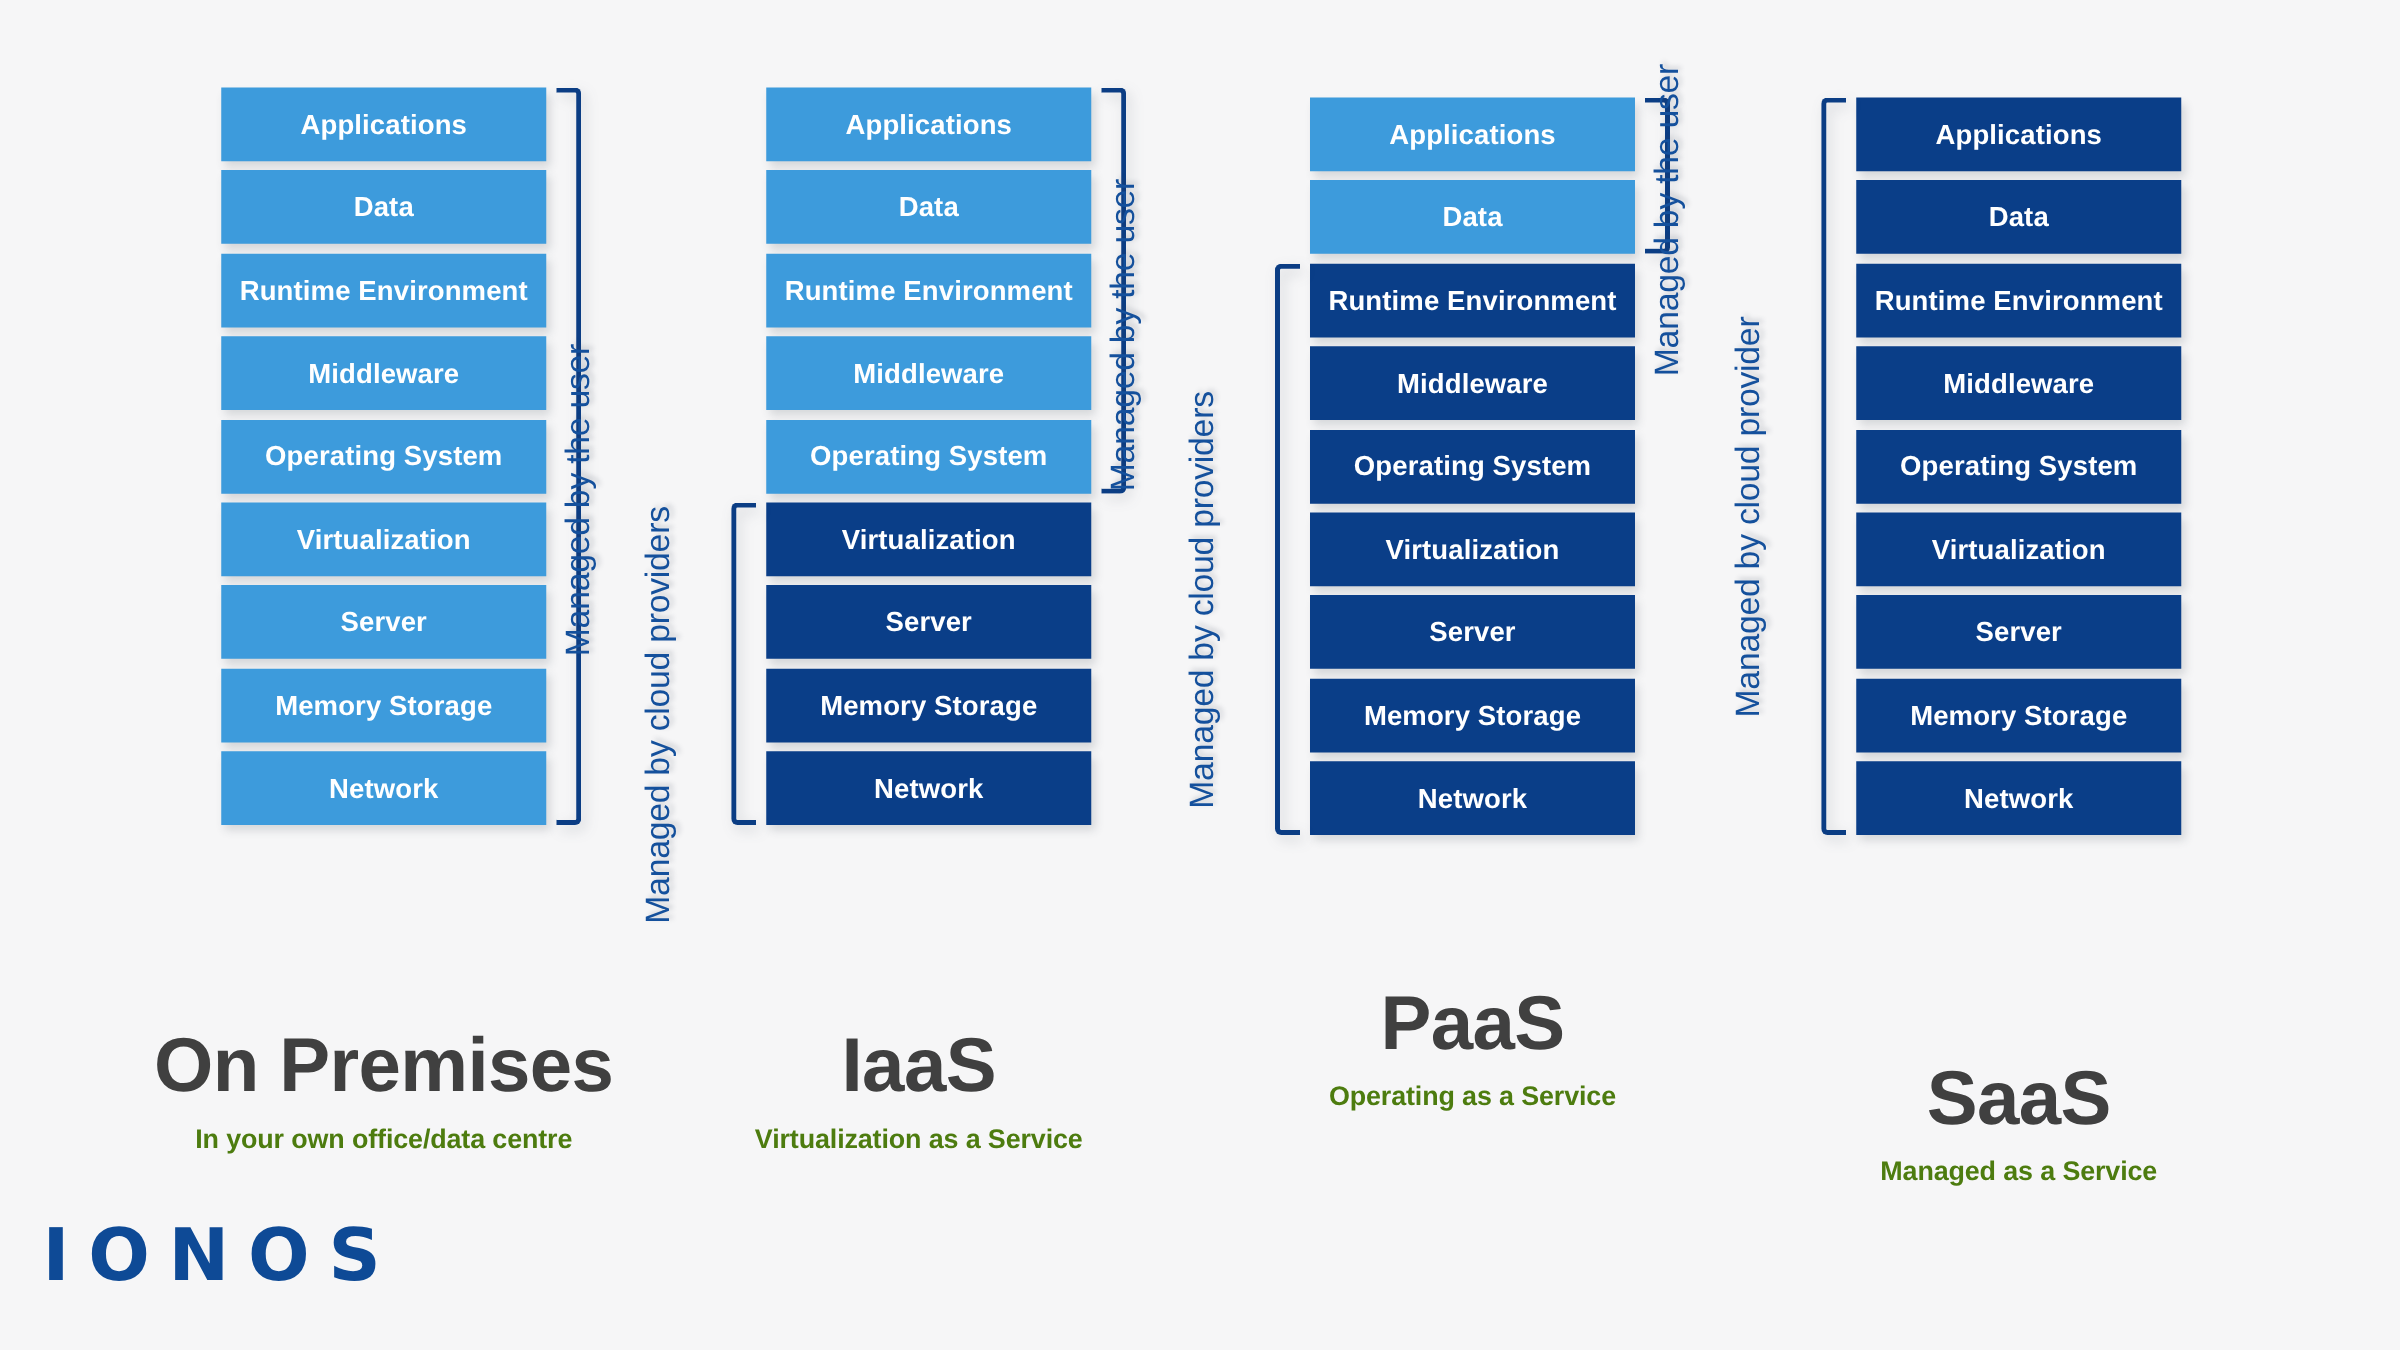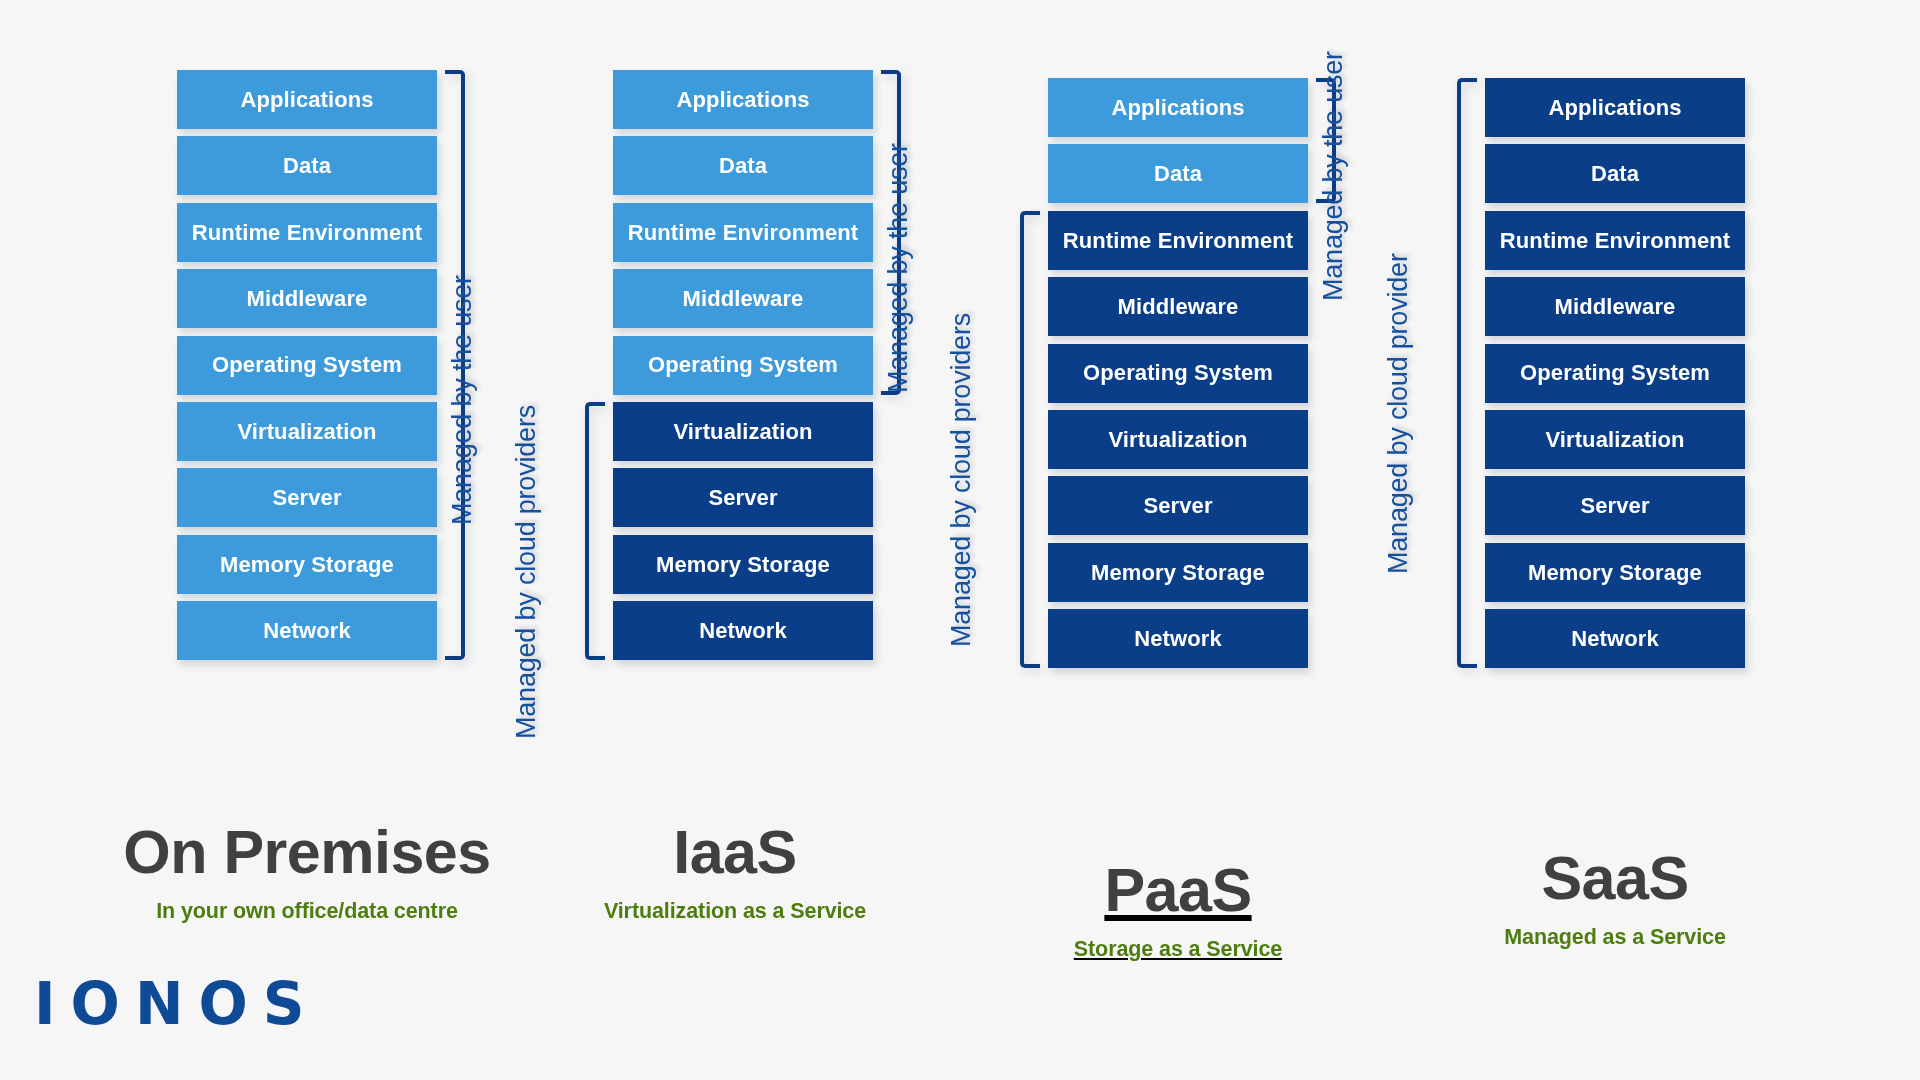--- a/index.html
+++ b/index.html
@@ -221,23 +221,23 @@
 
   <div id="titles-root">
       <div class="title-block" style="left: 47px; top: 822px;">
         <div class="title">On Premises</div>
         <div class="subtitle">In your own office/data centre</div>
       </div>
       <div class="title-block" style="left: 475px; top: 822px; text-align: center;">
         <div class="title">IaaS</div>
         <div class="subtitle">Virtualization as a Service</div>
       </div>
-      <div class="title-block" style="left: 918px; top: 860px; text-decoration: underline;">
+      <div class="title-block" style="left: 918px; top: 788px;">
         <div class="title">PaaS</div>
-        <div class="subtitle">Storage as a Service</div>
+        <div class="subtitle">Operating as a Service</div>
       </div>
       <div class="title-block" style="left: 1355px; top: 848px;">
         <div class="title">SaaS</div>
         <div class="subtitle">Managed as a Service</div>
       </div>
     </div>
 
   <div id="logo">IONOS</div>
 
 </div>

